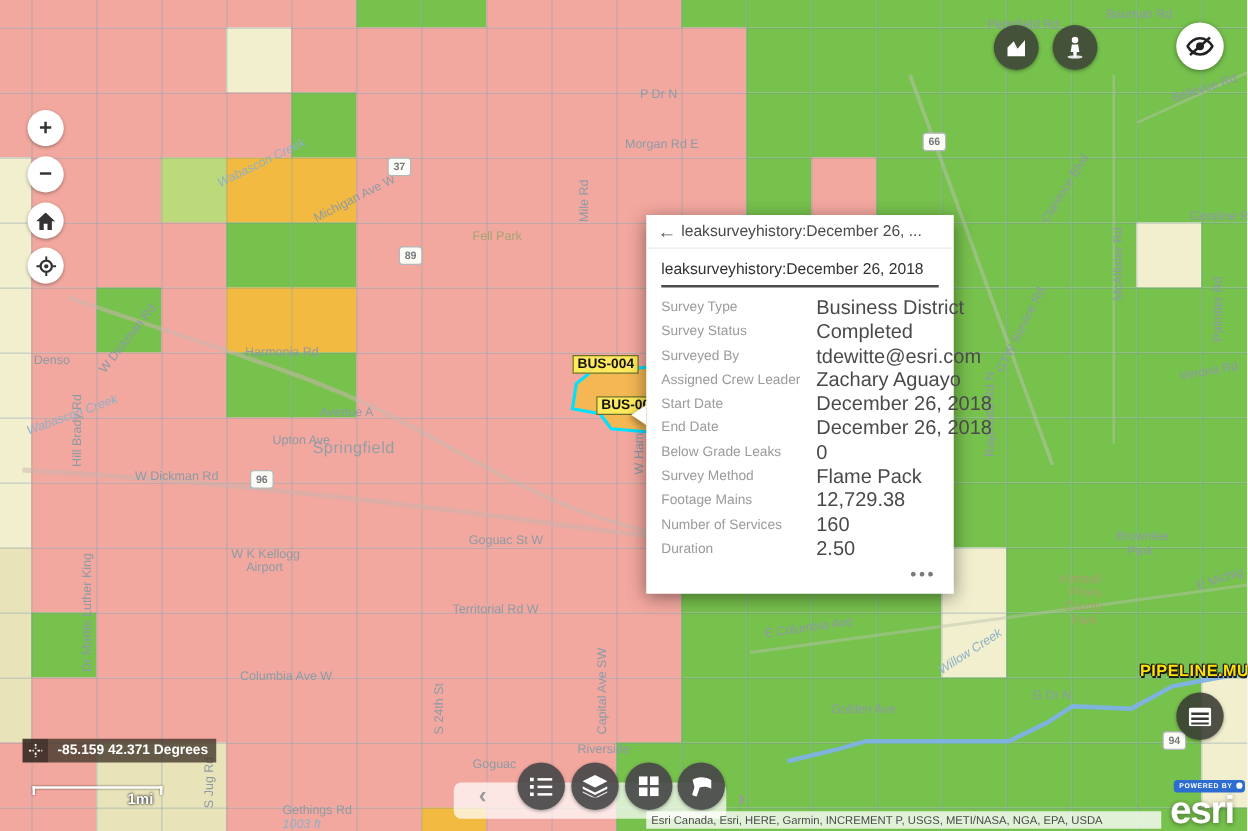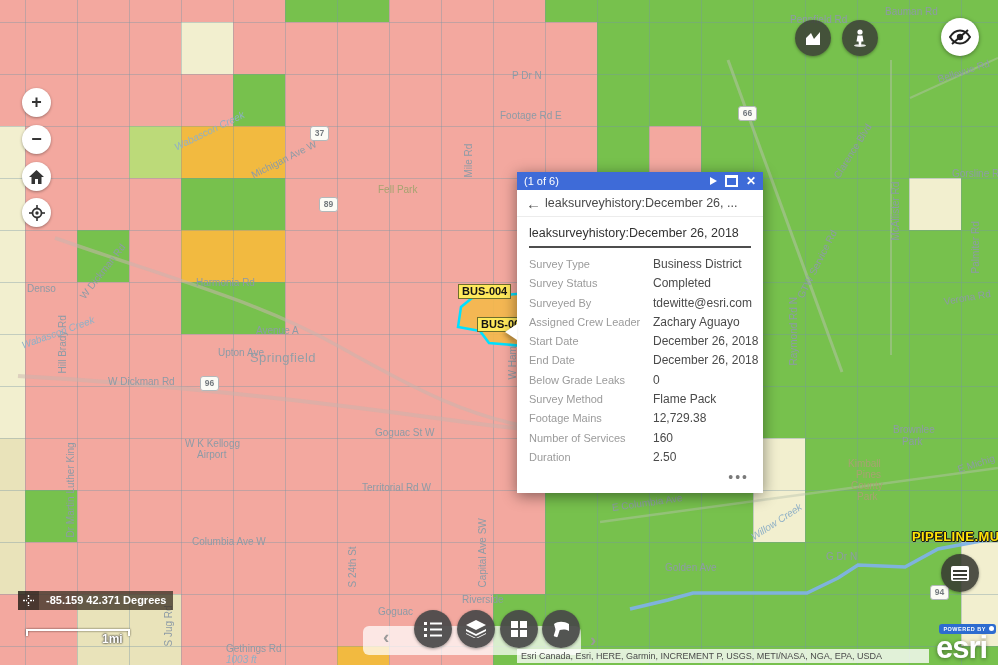--- a/index.html
+++ b/index.html
@@ -70,21 +70,21 @@
   #max-box{width:9px;height:7px;border:2px solid #fff;border-top-width:3px;}
   #close-x{font-size:12px;font-weight:bold;line-height:12px;}
   #popup-nav{height:26px;display:flex;align-items:center;gap:4px;padding:0 9px;border-bottom:1px solid #ececec;}
   #back-arrow{font-size:15px;color:#555;cursor:pointer;line-height:15px;}
   #popup-nav-title{font-size:12.5px;color:#4a4a4a;white-space:nowrap;overflow:hidden;}
   #popup-body{padding:6px 12px 2px 12px;}
   #popup-sect-title{font-size:12.5px;color:#323232;margin:3px 0 6px 0;}
   #popup-rule{border:none;border-top:2px solid #4d4d4d;margin:0 0 7px 0;}
   .prow{display:flex;line-height:19.3px;}
   .plabel{flex:0 0 124px;color:#9b9b9b;font-size:11px;}
-  .pvalue{color:#4a4a4a;font-size:12px;white-space:nowrap;}
+  .pvalue{color:#4a4a4a;font-size:16px;white-space:nowrap;}
   #popup-more{text-align:right;color:#7a7a7a;font-size:14px;letter-spacing:2px;line-height:12px;
      padding:4px 2px 8px 0;cursor:pointer;}
   #popup-pointer{position:absolute;left:-12px;top:152px;width:0;height:0;
      border-top:8px solid transparent;border-bottom:8px solid transparent;border-right:12px solid #fff;
      filter:drop-shadow(-2px 2px 2px rgba(0,0,0,.25));}
   
   #attribution{position:absolute;left:517px;top:649px;width:412px;height:14px;
      background:rgba(255,255,255,.78);font-size:9px;color:#4a4a4a;line-height:14px;
      padding:0 4px;white-space:nowrap;overflow:hidden;box-sizing:border-box;}
   #esri-logo{position:absolute;left:934px;top:622px;width:62px;height:42px;}
@@ -424,21 +424,21 @@
       <path d="M891,60 L891,355" stroke="#b9c4ae" stroke-width="2" fill="none" opacity=".45"></path>
       <path d="M600,522 L998,468" stroke="#b9c4ae" stroke-width="2.5" fill="none" opacity=".45"></path>
       <path d="M910,98 L998,58" stroke="#b9c4ae" stroke-width="2" fill="none" opacity=".45"></path>
       <path d="M630,609 L668,600 L693,593 L807,593 L838,578 L858,565 L905,567 L938,549 L970,543 L998,538" stroke="#7FB2E5" stroke-width="3.5" fill="none" opacity=".95"></path>
     </svg>
 
     <div id="map-labels">
         <span class="map-label road" style="left: 885px; top: 6px;">Bauman Rd</span>
         <span class="map-label road" style="left: 790px; top: 14px;">Pennfield Rd</span>
         <span class="map-label road" style="left: 512px; top: 70px;">P Dr N</span>
-        <span class="map-label road" style="left: 500px; top: 110px;">Footage Rd E</span>
+        <span class="map-label road" style="left: 500px; top: 110px;">Morgan Rd E</span>
         <span class="map-label road" style="left: 938px; top: 74px; transform: rotate(-18deg);">Bellevue Rd</span>
         <span class="map-label creek" style="left: 175px; top: 142px; transform: rotate(-26deg);">Wabascon Creek</span>
         <span class="map-label road" style="left: 252px; top: 170px; transform: rotate(-27deg);">Michigan Ave W</span>
         <span class="map-label park" style="left: 378px; top: 184px;">Fell Park</span>
         <span class="map-label road" style="left: 468px; top: 172px; transform: rotate(-90deg);">Mile Rd</span>
         <span class="map-label road" style="left: 27px; top: 283px;">Denso</span>
         <span class="map-label road" style="left: 62px; top: 368px; transform: rotate(-90deg);">Hill Brady Rd</span>
         <span class="map-label road" style="left: 82px; top: 292px; transform: rotate(-52deg);">W Dickman Rd</span>
         <span class="map-label creek" style="left: 22px; top: 340px; transform: rotate(-20deg);">Wabascon Creek</span>
         <span class="map-label road" style="left: 196px; top: 277px;">Harmonia Rd</span>
@@ -593,30 +593,20 @@
         <line x1="7" y1="5.5" x2="11" y2="5.5" stroke="#fff" stroke-width="1.4" stroke-dasharray="2 1"></line>
       </svg>
     </div>
     <div id="coord-text">-85.159 42.371 Degrees</div>
   </div>
   <div id="scalebar"></div>
   <div id="scale-label">1mi</div>
 
   <div id="popup">
     <div id="popup-pointer"></div>
-    <div id="popup-titlebar">
-      <span id="popup-pager">(1 of 6)</span>
-      <span class="tb-icon">
-          <span id="next-tri"></span>
-        </span>
-      <span class="tb-icon">
-          <span id="max-box"></span>
-        </span>
-      <span class="tb-icon" id="close-x">✕</span>
-    </div>
     <div id="popup-nav">
       <span id="back-arrow">←</span>
       <span id="popup-nav-title">leaksurveyhistory:December 26, ...</span>
     </div>
     <div id="popup-body">
       <div id="popup-sect-title">leaksurveyhistory:December 26, 2018</div>
       <hr id="popup-rule">
       <div id="popup-fields">
           <div class="prow">
             <div class="plabel">Survey Type</div>

